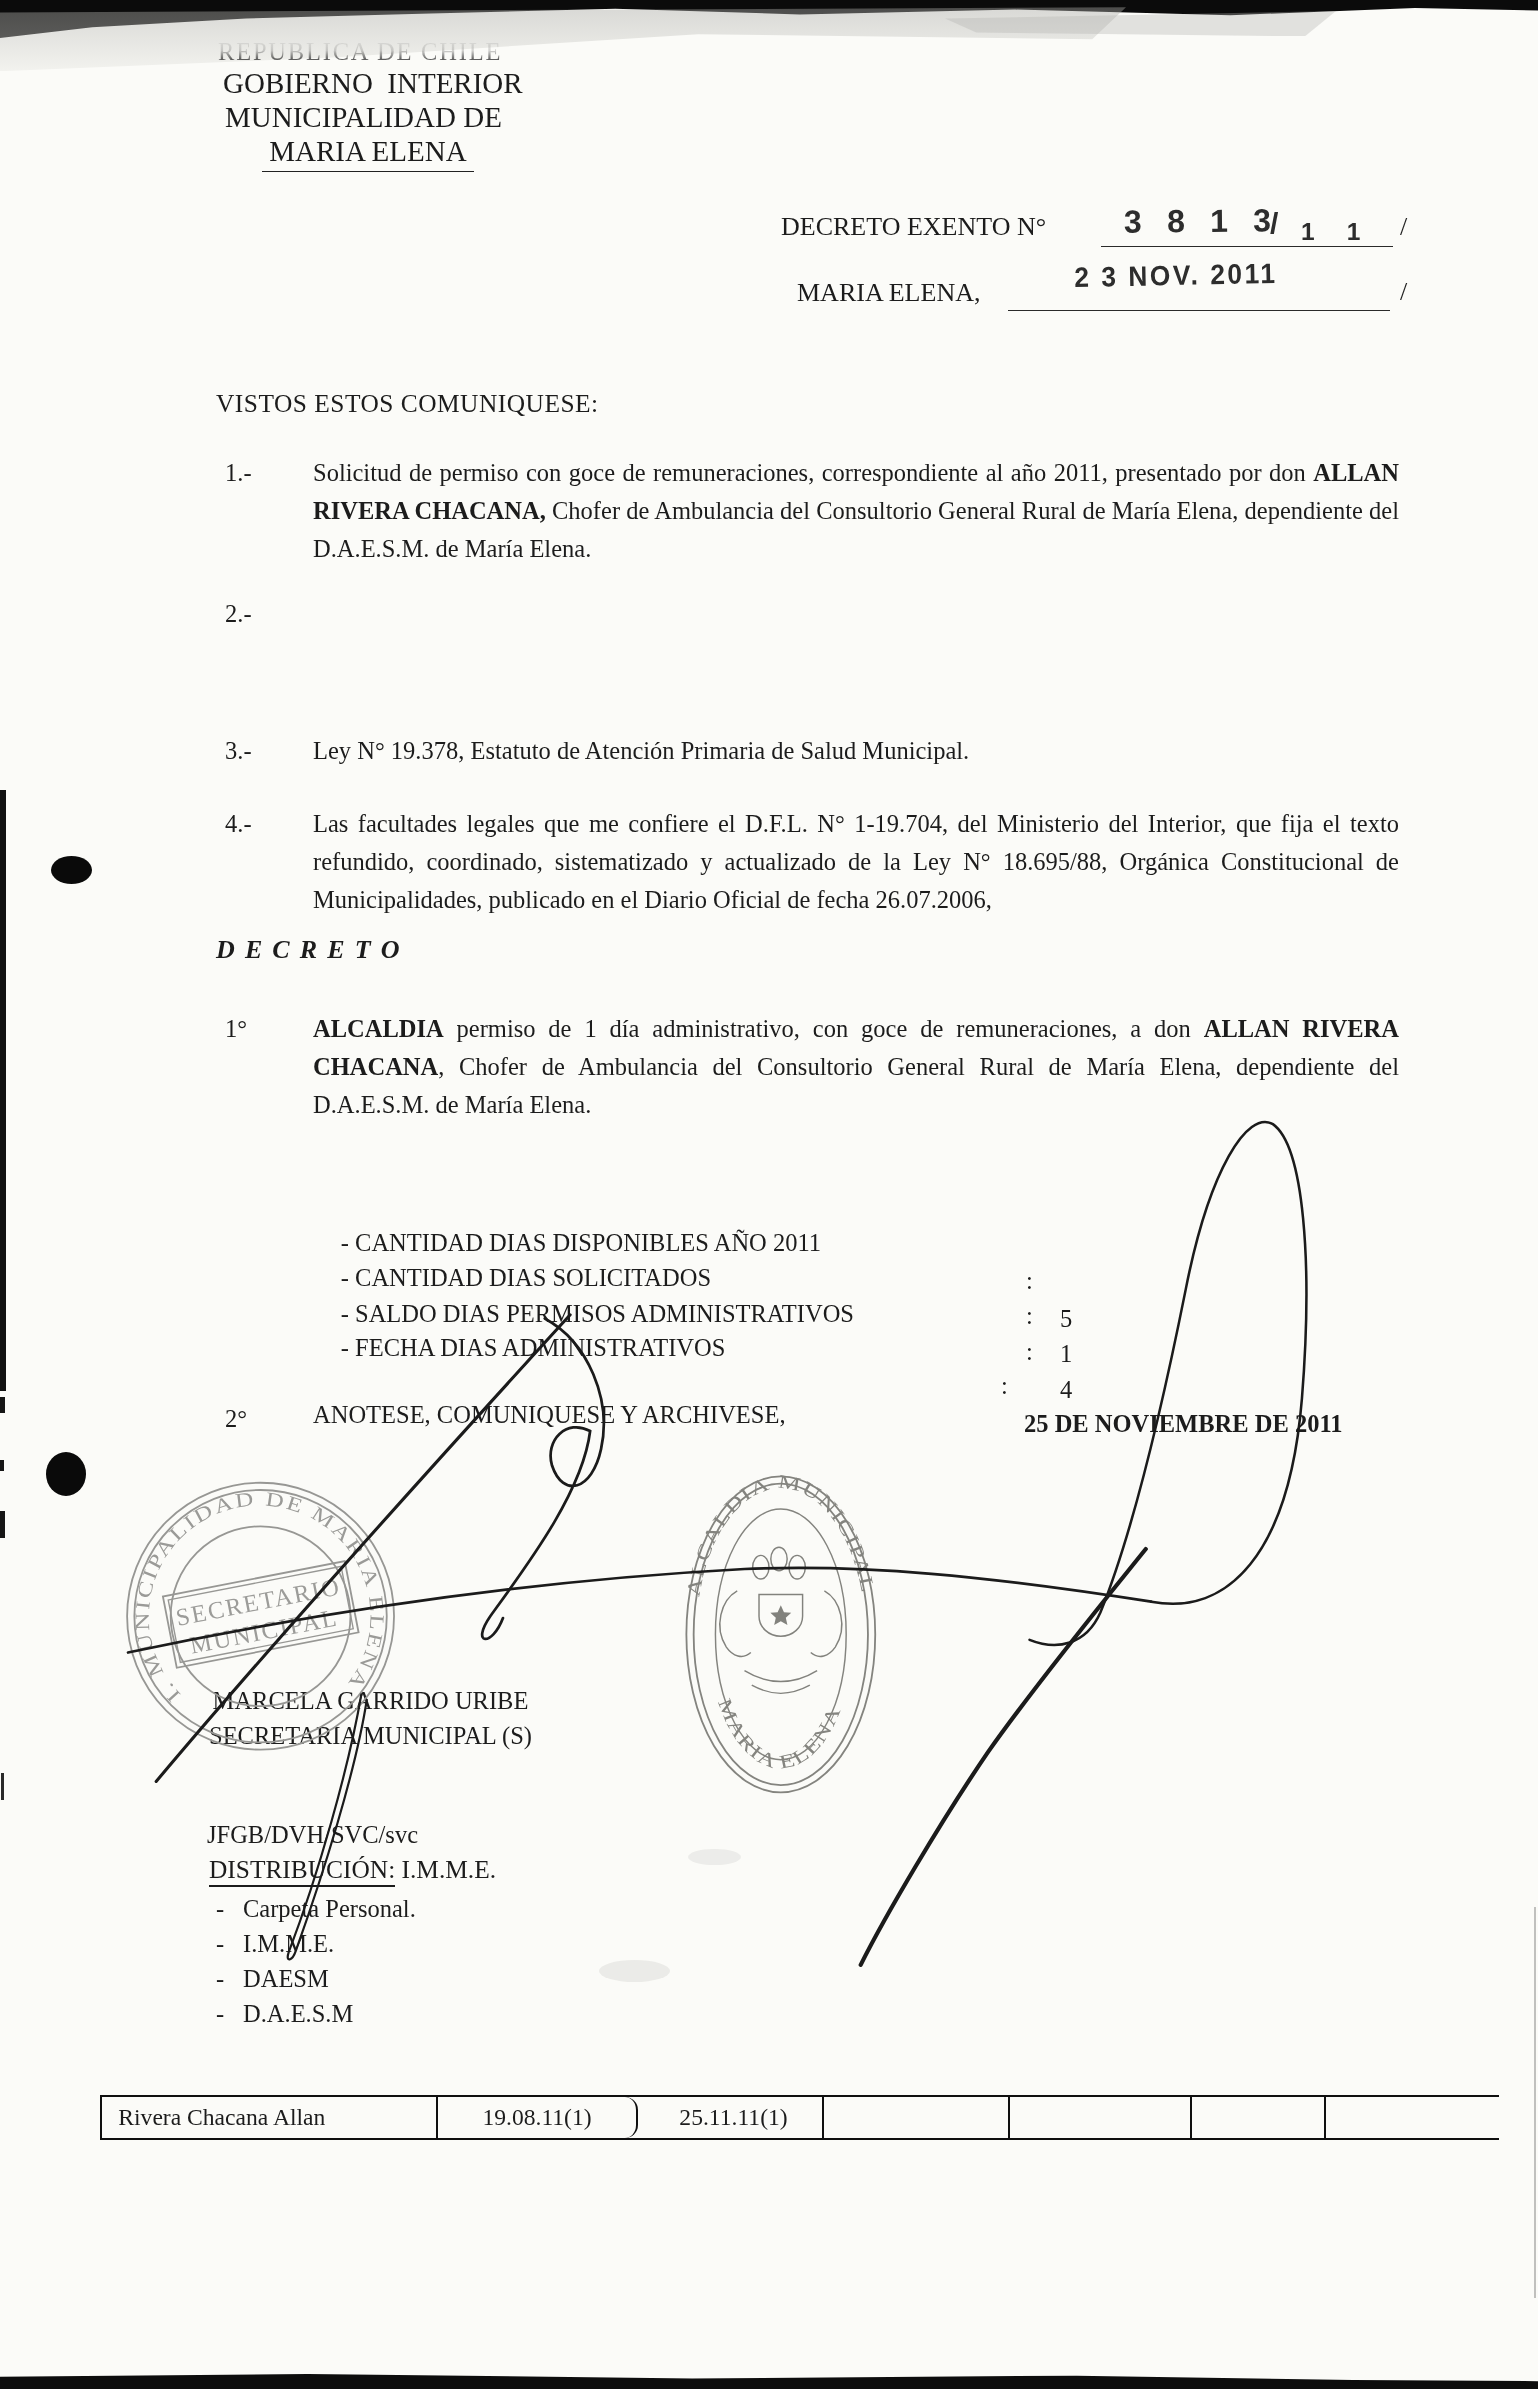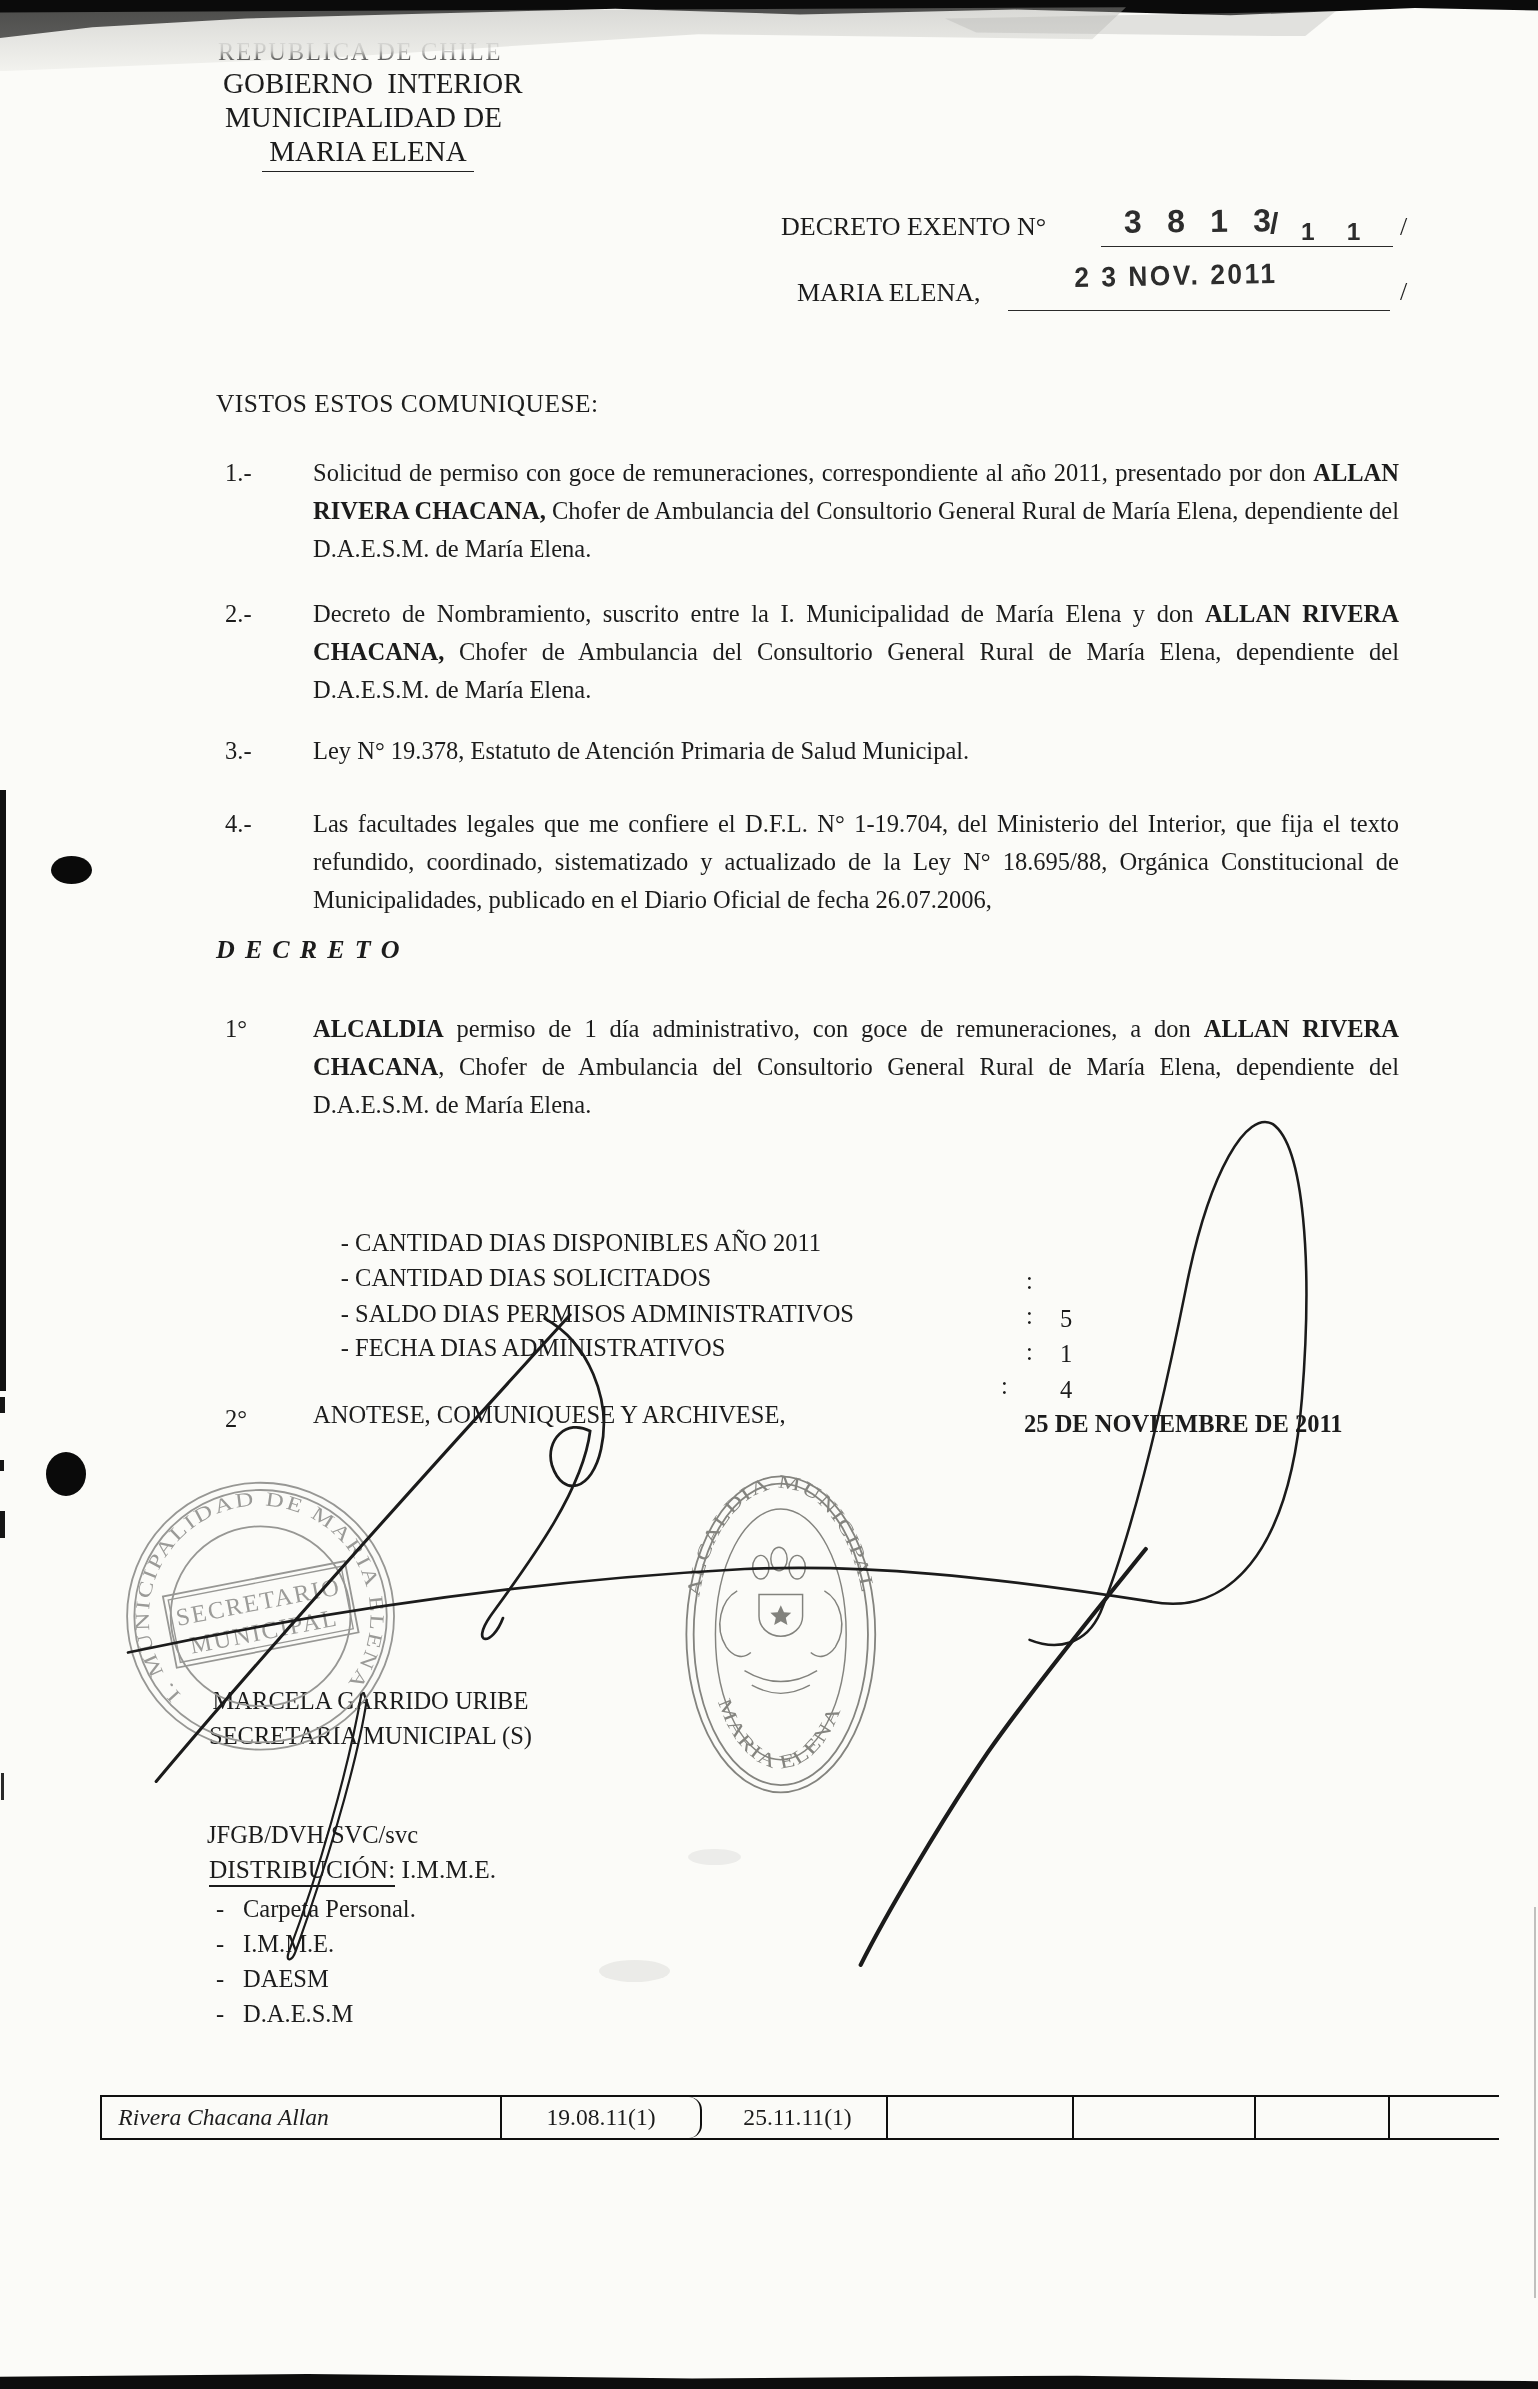--- a/index.html
+++ b/index.html
@@ -128,21 +128,20 @@
   <div class="abs uline2"></div>
   <div class="abs stamp-ink date-stamp">2 3 NOV. 2011</div>
   <div class="abs tail2">/</div>
 
   <div class="abs vistos-title">VISTOS ESTOS COMUNIQUESE:</div>
 
   <div class="abs doc item-num" style="top:454px;">1.-</div>
   <div class="abs doc item-body" style="top:454px;"><span>Solicitud de permiso con goce de remuneraciones, correspondiente al año 2011, presentado por don </span><b>ALLAN RIVERA CHACANA,</b><span>  Chofer de Ambulancia del Consultorio General Rural de María Elena, dependiente del D.A.E.S.M. de María Elena.</span></div>
 
   <div class="abs doc item-num" style="top:595px;">2.-</div>
-  <div class="abs doc item-body" style="top:595px;"><span>Decreto de Nombramiento, suscrito entre la I. Municipalidad de María Elena y don </span><b>ALLAN RIVERA CHACANA,</b><span> Chofer de Ambulancia del Consultorio General Rural de María Elena, dependiente del D.A.E.S.M. de María Elena.</span></div>
 
   <div class="abs doc item-num" style="top:732px;">3.-</div>
   <div class="abs doc item-body" style="top:732px;"><span>Ley N° 19.378, Estatuto de Atención Primaria de Salud Municipal.</span></div>
 
   <div class="abs doc item-num" style="top:805px;">4.-</div>
   <div class="abs doc item-body" style="top:805px;"><span>Las facultades legales que me confiere el D.F.L. N° 1-19.704, del Ministerio del Interior, que fija el texto refundido, coordinado, sistematizado y actualizado de la Ley N° 18.695/88, Orgánica Constitucional de Municipalidades, publicado en el Diario Oficial de fecha 26.07.2006,</span></div>
 
   <div class="abs decreto-h">D E C R E T O</div>
 
   <div class="abs doc res-num" style="top:1010px;">1°</div>
@@ -181,21 +180,21 @@
 
   <div class="abs foot-initials">JFGB/DVH/SVC/svc</div>
   <div class="abs foot-dist"><span class="dl">DISTRIBUCIÓN:</span><span> I.M.M.E.</span></div>
 
   <div class="abs dist-item" style="top:1895px;"><span class="dash">-</span><span>Carpeta Personal.</span></div>
   <div class="abs dist-item" style="top:1930px;"><span class="dash">-</span><span>I.M.M.E.</span></div>
   <div class="abs dist-item" style="top:1965px;"><span class="dash">-</span><span>DAESM</span></div>
   <div class="abs dist-item" style="top:2000px;"><span class="dash">-</span><span>D.A.E.S.M</span></div>
 
   <div class="abs reg-table">
-    <div class="reg-cell" style="width:400px;font-style:italic;">Rivera Chacana Allan</div>
+    <div class="reg-cell" style="width:336px;">Rivera Chacana Allan</div>
     <div class="reg-cell" style="width:200px;border-radius:13px;">19.08.11(1)</div>
     <div class="reg-cell" style="width:186px;padding-left:7px;">25.11.11(1)</div>
     <div class="reg-cell" style="width:186px;"></div>
     <div class="reg-cell" style="width:182px;"></div>
     <div class="reg-cell" style="width:134px;"></div>
     <div class="reg-cell" style="flex:1;"></div>
   </div>
 
   <svg class="abs svg-overlay" viewBox="0 0 1694 2631">
     <defs>

